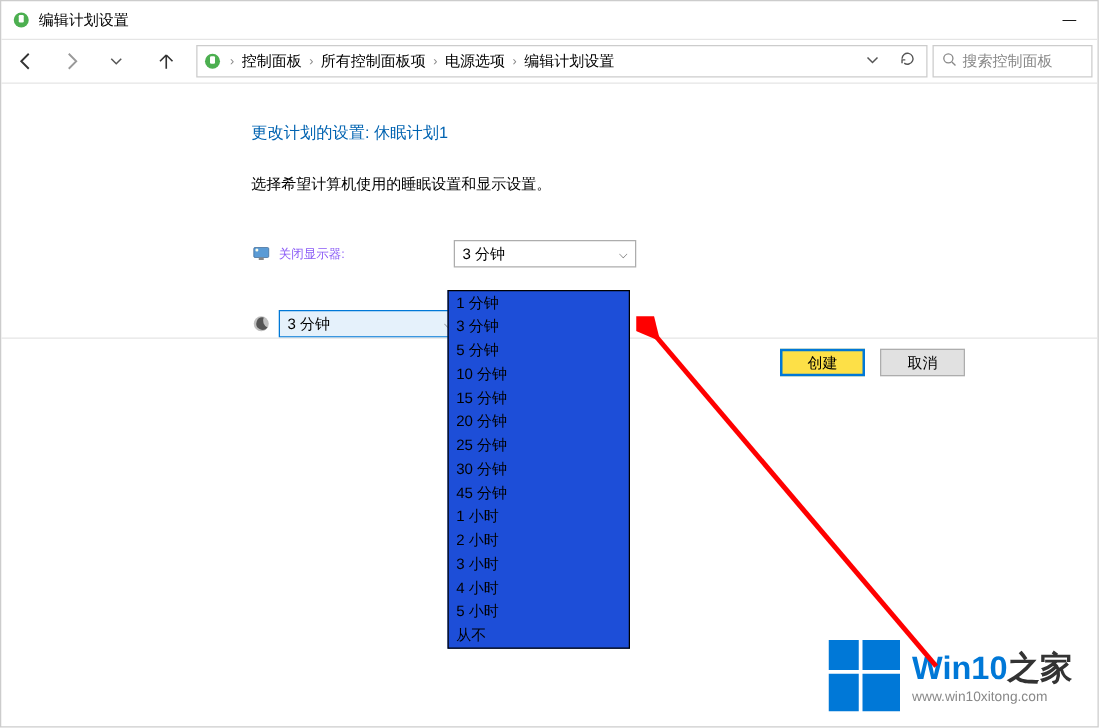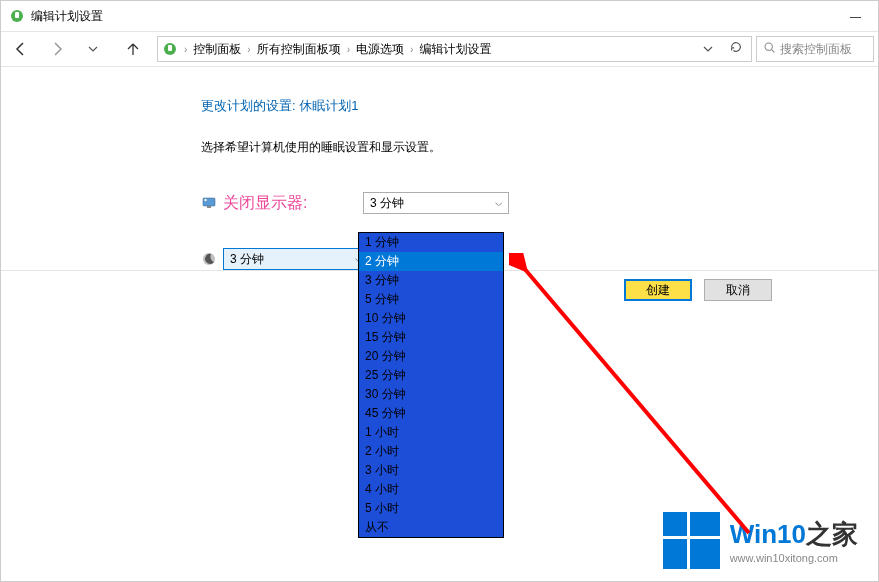--- a/index.html
+++ b/index.html
@@ -18,30 +18,30 @@
     
     .address-bar { flex: 1; height: 26px; border: 1px solid #ccc; margin: 0 4px; display: flex; align-items: center; padding: 0 4px; background: #fff; }
     .addr-icon { width: 16px; height: 16px; margin-right: 4px; display: inline-flex; align-items: center; justify-content: center; }
     .breadcrumb { display: flex; align-items: center; font-size: 12px; }
     .crumb { padding: 0 4px; color: #000; }
     .crumb-sep { color: #888; padding: 0 2px; font-size: 10px; }
     .addr-right { margin-left: auto; display: flex; align-items: center; gap: 8px; color: #555; }
     .addr-right span { padding: 0 4px; }
     .refresh-ico { width: 14px; height: 14px; }
     
-    .search-box { width: 118px; height: 26px; border: 1px solid #ccc; margin-right: 4px; display: flex; align-items: center; padding: 0 6px; font-size: 12px; color: #888; }
+    .search-box { width: 128px; height: 26px; border: 1px solid #ccc; margin-right: 4px; display: flex; align-items: center; padding: 0 6px; font-size: 12px; color: #888; }
     .search-box .search-ico { margin-right: 4px; }
     
     .content { padding: 30px 0 0 200px; }
     .page-title { color: #0063B1; font-size: 13px; margin-bottom: 24px; }
     .page-desc { font-size: 12px; color: #000; margin-bottom: 36px; }
     
     .setting-row { display: flex; align-items: center; margin-bottom: 34px; }
     .row-icon { width: 16px; height: 16px; margin-right: 6px; display: inline-flex; align-items: center; justify-content: center; }
-    .row-label { font-size: 16px; color: #ec4899; width: 140px; }
+    .row-label { font-size: 10px; color: #8b5cf6; width: 140px; }
     
     .select-box { width: 146px; height: 22px; border: 1px solid #adadad; background: #fff; display: flex; align-items: center; padding: 0 6px; font-size: 12px; position: relative; justify-content: space-between; }
     .select-box.focused { border: 1px solid #0078d7; background: #e5f1fb; }
     .select-caret { font-size: 9px; color: #555; }
     
     .dropdown { position: absolute; left: 357px; top: 231px; width: 146px; border: 1px solid #000; background: #1d4ed8; z-index: 10; }
     .dropdown-item { font-size: 12px; padding: 1px 6px; color: #000; }
     .dropdown-item.selected { background: #0078d7; color: #fff; }
     
     .buttons-row { position: absolute; right: 106px; top: 278px; display: flex; gap: 12px; }
@@ -167,21 +167,20 @@
       <span>3 分钟</span>
       <span class="select-caret">⌵</span>
     </div>
   </div>
 </div>
 
 <div class="divider"></div>
 
 <div class="dropdown" id="dropdown-list">
     <div class="dropdown-item">1 分钟</div>
-    <div class="dropdown-item selected">2 分钟</div>
     <div class="dropdown-item">3 分钟</div>
     <div class="dropdown-item">5 分钟</div>
     <div class="dropdown-item">10 分钟</div>
     <div class="dropdown-item">15 分钟</div>
     <div class="dropdown-item">20 分钟</div>
     <div class="dropdown-item">25 分钟</div>
     <div class="dropdown-item">30 分钟</div>
     <div class="dropdown-item">45 分钟</div>
     <div class="dropdown-item">1 小时</div>
     <div class="dropdown-item">2 小时</div>

